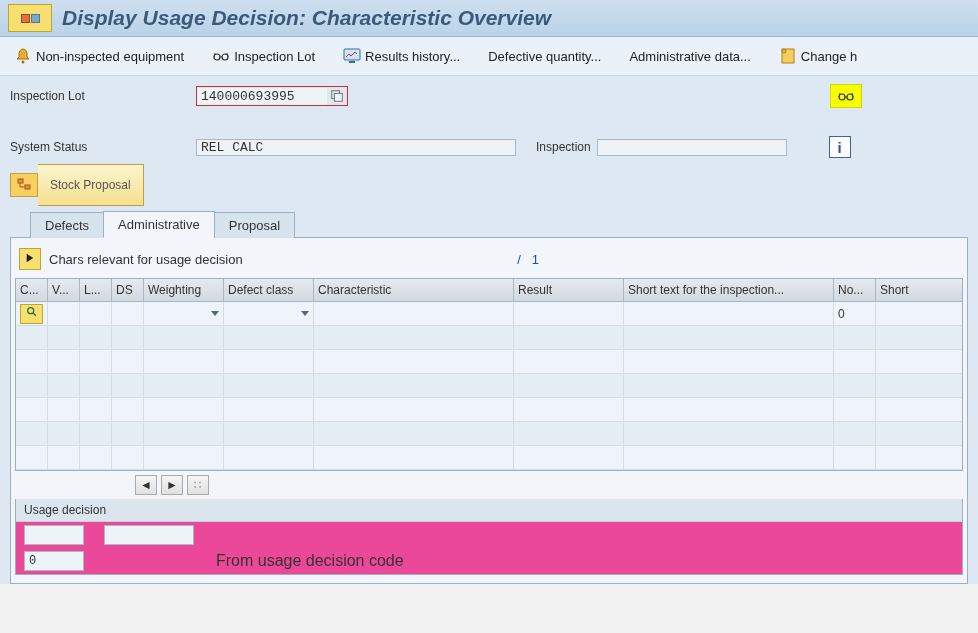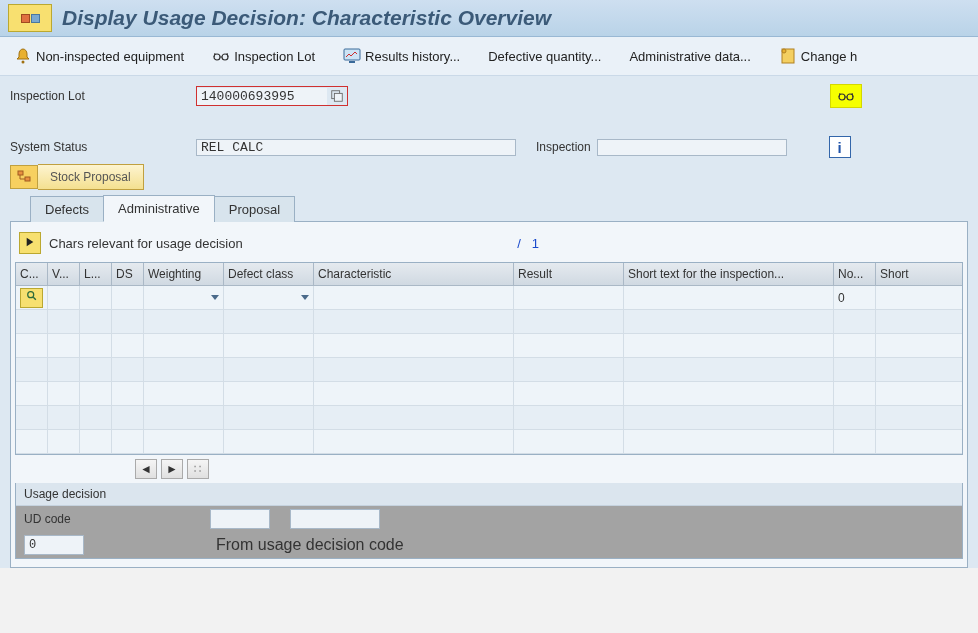--- a/index.html
+++ b/index.html
@@ -17,39 +17,39 @@
   .form-row { display: flex; align-items: center; margin-bottom: 6px; gap: 6px; }
   .label { width: 180px; font-size: 12px; color: #333; }
   .input-like { background: #eef3f8; border: 1px solid #a8b8c8; height: 17px; padding: 0 4px; display: flex; align-items: center; font-size: 13px; font-family: 'Courier New', monospace; }
   .lot-wrap { border: 1px solid #d03030; padding: 0; display:flex; align-items:center;}
   .lot-wrap .input-like { border:none; }
   .date-input { width: 120px; }
   .highlight-chip { background: #f6ff00; padding: 2px 6px; border:1px solid #d4d800; display:flex; align-items:center; justify-content:center; height:24px;}
   .btn-info { width:22px; height:22px; border:1px solid #3366aa; display:flex; align-items:center; justify-content:center; font-weight:bold; font-family:serif; color:#2255aa; font-size:15px; background:#fff;}
   .stock-row { display:flex; align-items:center; gap:0; margin: 4px 0 0 0;}
   .stock-icon { width:28px; height:24px; background:#f7d060; border:1px solid #c0a040; display:flex; align-items:center; justify-content:center;}
-  .stock-btn { height:26px; background:linear-gradient(#fdf4d0,#f4e090); border:1px solid #c0a040; border-left:none; padding:0 12px; display:flex; align-items:center; font-size:12px; color:#555; }
+  .stock-btn { height:42px; background:linear-gradient(#fdf4d0,#f4e090); border:1px solid #c0a040; border-left:none; padding:0 12px; display:flex; align-items:center; font-size:12px; color:#555; }
   .tabstrip { display:flex; align-items:flex-end; margin-top:4px; padding-left:20px; position:relative; z-index:2;}
   .tab { padding: 5px 14px 5px 14px; font-size:13px; color:#333; background:#d8e4ed; border:1px solid #9ab0c4; border-bottom:none; margin-right:-1px; border-radius: 0 0 0 0; cursor:pointer; position:relative; top:1px;}
   .tab.active { background:#f2f6fa; border-bottom:1px solid #f2f6fa; }
   .tabpanel { border:1px solid #9ab0c4; background:#f2f6fa; padding:8px 4px; margin-top:0; }
   .subbar { display:flex; align-items:center; gap:8px; padding:2px 4px 8px 4px; }
   .play-btn { width:22px; height:22px; background:#f7e070; border:1px solid #bba830; display:flex; align-items:center; justify-content:center;}
   .grid-wrap { border:1px solid #9ab0c4; }
   .grid-header { display:flex; background:linear-gradient(#e5eaef,#d0d9e2); border-bottom:1px solid #aab8c6;}
   .gh { border-right:1px solid #aab8c6; padding:4px 4px; font-size:12px; color:#333; display:flex; align-items:center; overflow:hidden; white-space:nowrap;}
   .grid-body { display:flex; flex-direction:column; }
   .grow { display:flex; height:24px; border-bottom:1px solid #d3dde6; background:#eef4f9;}
   .grow:nth-child(even){ background:#e6eef5;}
   .gc { border-right:1px solid #d3dde6; padding:0 4px; display:flex; align-items:center; font-size:12px; overflow:hidden;}
   .mag-btn { width:28px; height:20px; background:#f7e070; border:1px solid #bba830; display:flex; align-items:center; justify-content:center; position:relative;}
   .dropdown-arrow { width:0; height:0; border-left:4px solid transparent; border-right:4px solid transparent; border-top:5px solid #4a6a8a; margin-left:auto;}
   .hscroll { display:flex; align-items:center; gap:4px; padding:4px 0 4px 120px; }
   .hs-btn { width:22px; height:20px; background:linear-gradient(#f5f5f5,#e0e0e0); border:1px solid #aaa; display:flex; align-items:center; justify-content:center; cursor:pointer;}
-  .ud-panel { border:1px solid #9ab0c4; border-top:none; background:#a3a3a3; }
+  .ud-panel { border:1px solid #9ab0c4; border-top:none; background:#ec4899; }
   .ud-title { padding:4px 8px; font-size:12px; color:#333; border-bottom:1px solid #c5d2de; background:#dbe5ee;}
   .ud-row { display:flex; align-items:center; padding:3px 8px; gap:6px;}
   .ud-label { width:180px; font-size:12px;}
   .ud-input { background:#eef3f8; border:1px solid #a8b8c8; height:20px; width:60px;}
   .long-term { color:#1a4acc; font-size:12px;}
   .subbar-count { color:#1a4acc; font-size:13px; margin-left:auto; margin-right:420px;}
 </style>
 </head>
 <body>
 
@@ -314,21 +314,20 @@
           <span>►</span>
         </div>
       <div class="hs-btn">
           <span style="letter-spacing:1px;color:#888;">∷</span>
         </div>
     </div>
 
     <div class="ud-panel">
       <div class="ud-title">Usage decision</div>
       <div class="ud-row">
-        <div class="ud-label">UD code</div>
         <div class="ud-input"></div>
         <div style="width:8px;"></div>
         <div class="ud-input" style="width:90px;"></div>
       </div>
       <div class="ud-row">
         <div class="ud-input" style="display:flex;align-items:center;padding:0 4px;font-family:'Courier New',monospace;">0</div>
         <div style="width:120px;"></div>
         <div style="font-size:16px;">From usage decision code</div>
       </div>
     </div>

